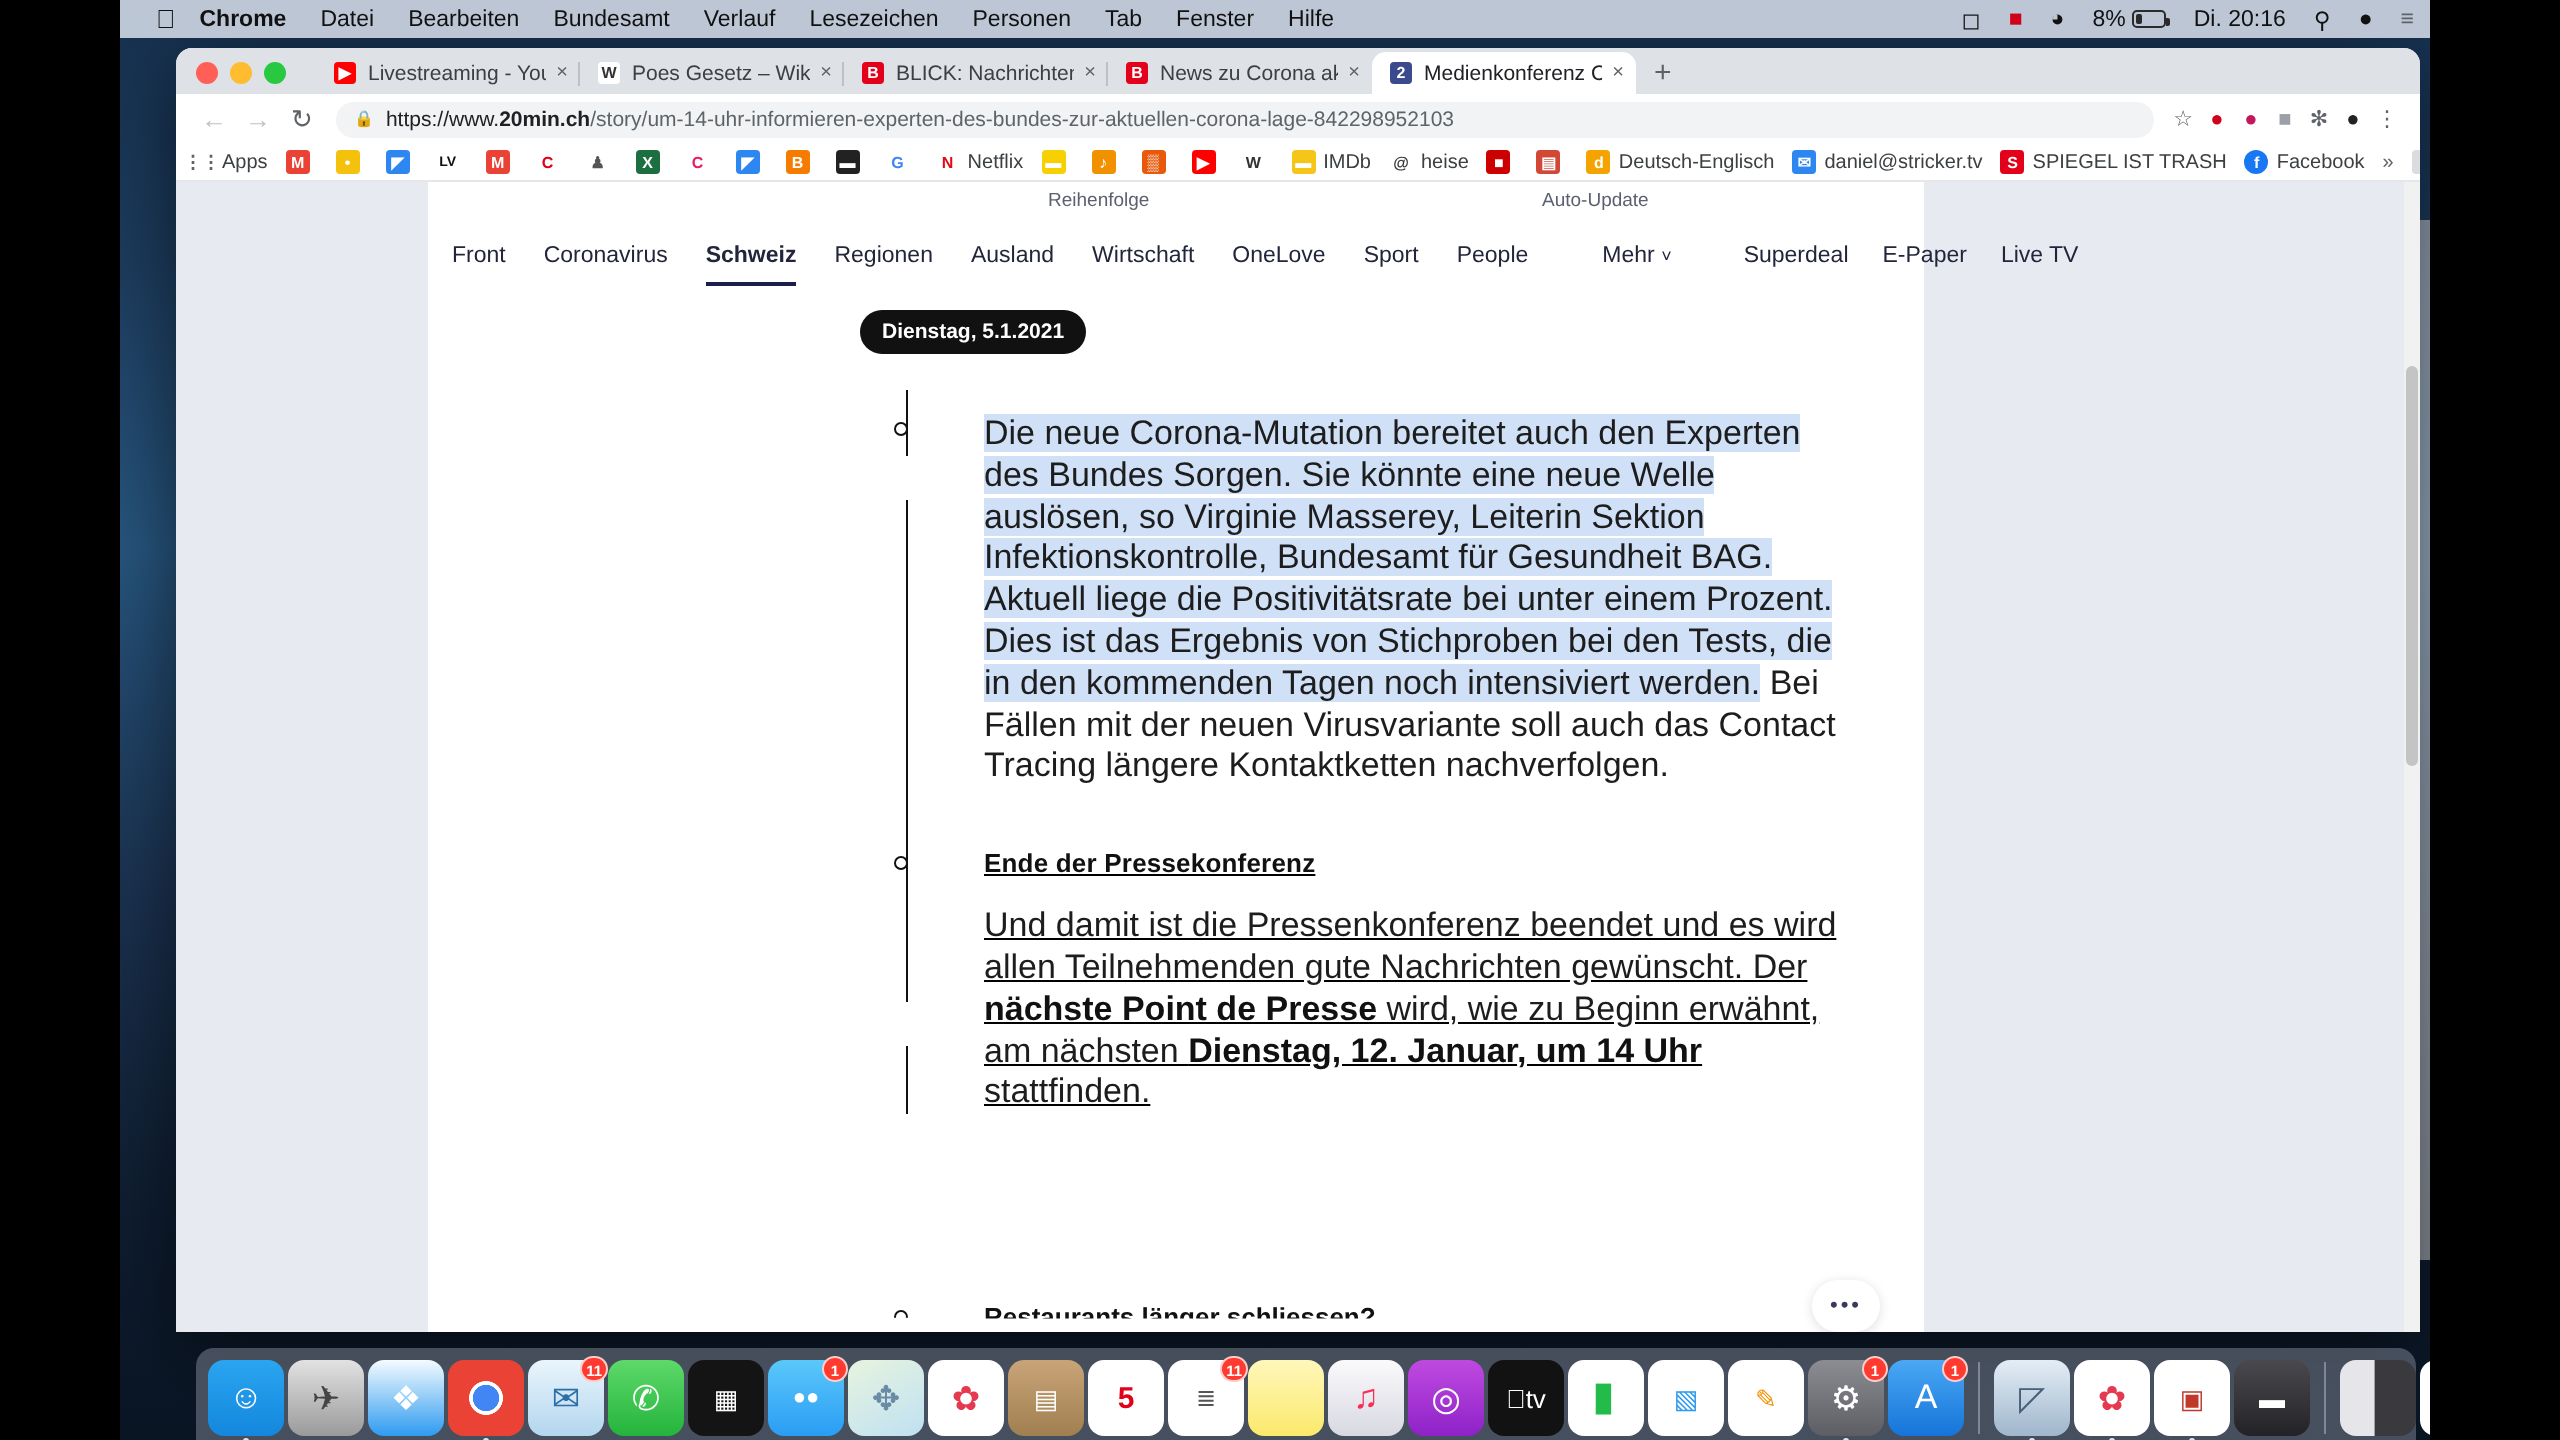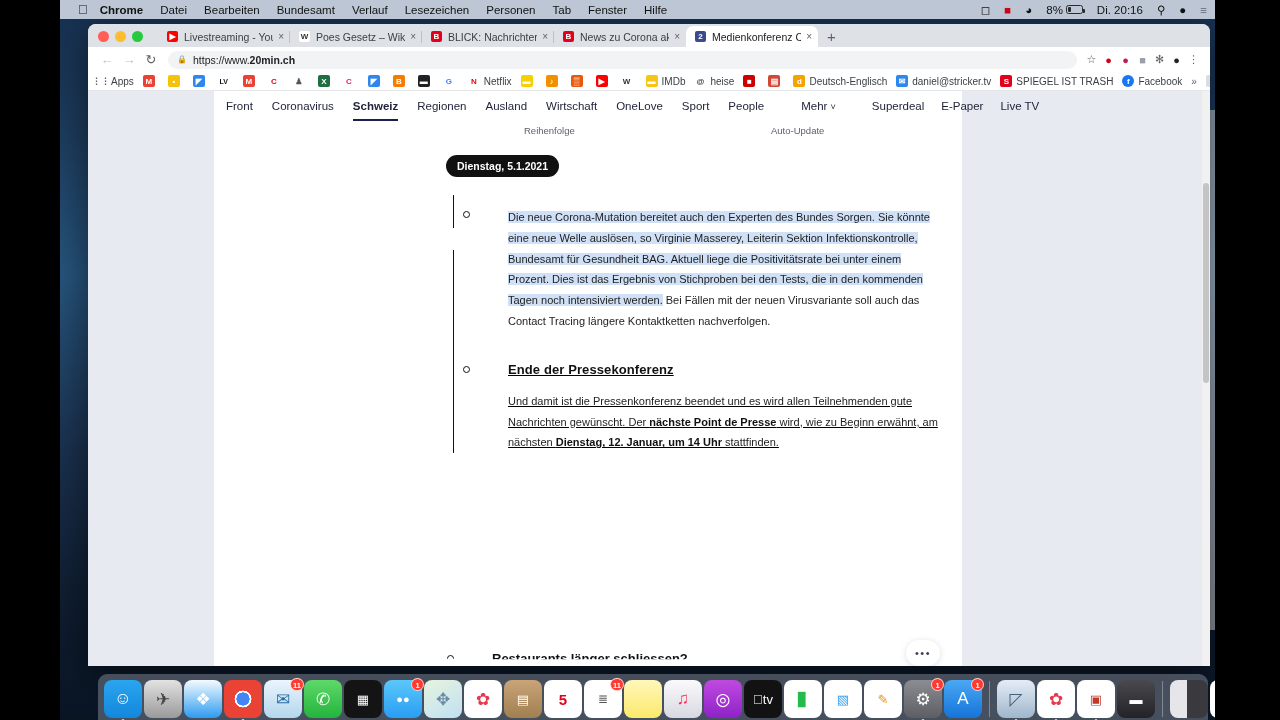--- a/index.html
+++ b/index.html
@@ -84,31 +84,31 @@
   #sitenav { display:flex; align-items:center; height:30px; padding-left:12px; font-size:11.5px; color:#23263b; }
   #sitenav .ni { margin-right:19px; position:relative; white-space:nowrap; }
   #sitenav .ni.active { font-weight:bold; }
   #sitenav .ni.active::after{ content:""; position:absolute; left:0; right:0; bottom:-9px; height:2.5px; background:#1b1f4b;}
   #sitenav .gap { flex:1; }
   #sitenav .nr { margin-left:17px; white-space:nowrap; }
   #subrow { height:22px; position:relative; font-size:9.5px; color:#5c6070; }
   #subrow .s1 { position:absolute; left:310px; top:4px; }
   #subrow .s2 { position:absolute; left:557px; top:4px; }
 
-  #article { position:relative; padding:12px 0 0 16px; }
+  #article { position:relative; padding:12px 0 0 0; }
   .datebadge { display:inline-block; background:#111; color:#fff; font-size:10.5px; font-weight:bold;
                padding:5px 11px; border-radius:11px; margin-left:216px; }
   .timeline { position:absolute; left:239px; top:52px; bottom:0; width:1px; background:#111; }
   .tl-gap1 { position:absolute; left:238px; top:85px; width:3px; height:22px; background:#fff;}
   .tl-gap2 { position:absolute; left:238px; top:358px; width:3px; height:22px; background:#fff;}
   .tl-gap3 { position:absolute; left:238px; top:492px; width:3px; height:30px; background:#fff;}
   .entry { position:relative; margin-left:278px; width:435px; }
   .bullet { position:absolute; left:-45px; top:4px; width:7px; height:7px; border:1.2px solid #111; border-radius:50%; background:#fff;}
   h3.eh { font-size:13px; color:#111; font-weight:bold; margin-bottom:14px; letter-spacing:.1px;}
-  p.ep { font-size:11px; line-height:20.8px; color:#1d1d1d; margin-bottom:16px; }
+  p.ep { font-size:17px; line-height:20.8px; color:#1d1d1d; margin-bottom:16px; }
   p.ep.sel span.hl { background:#cfe0f7; }
   p.ep b { font-weight:bold; color:#111; }
   .cut { position:absolute; left:278px; top:508px; font-size:13px; font-weight:bold; color:#111;
          clip-path:inset(0 0 45% 0); }
   .cut-bullet { position:absolute; left:233px; top:512px; width:7px;height:7px;border:1.2px solid #111;border-radius:50%;background:#fff; clip-path:inset(0 0 45% 0);}
   .dots { position:absolute; right:22px; top:497px; width:34px; height:26px; background:#fff;
           border-radius:13px; box-shadow:0 1px 6px rgba(0,0,0,.13); display:flex;
           align-items:center; justify-content:center; letter-spacing:1.5px; font-size:11px; color:#3a3a5a;}
   #scrollbar { position:absolute; right:0; top:0; width:8px; height:575px; background:#f1f1f1;}
   #scrollbar i { position:absolute; left:1px; top:92px; width:6px; height:200px; background:#c4c4c4; border-radius:3px;}
@@ -203,20 +203,21 @@
   </div>
 
   <div id="toolbar">
     <span class="navbtn dim">←</span>
     <span class="navbtn dim">→</span>
     <span class="navbtn">↻</span>
     <div id="omnibox">
       <span class="lock">🔒</span>
       <span style="color:#202124;">https://www.</span>
         <b>20min.ch</b>
+        <span>/story/um-14-uhr-informieren-experten-des-bundes-zur-aktuellen-corona-lage-842298952103</span>
     </div>
     <span class="tb-ico">☆</span>
     <span class="tb-ico" style="color:#d0021b;">●</span>
     <span class="tb-ico" style="color:#c2185b;">●</span>
     <span class="tb-ico" style="color:#9aa0a6;">■</span>
     <span class="tb-ico">✻</span>
     <span class="tb-ico" style="color:#222;">●</span>
     <span class="tb-ico">⋮</span>
   </div>
 
@@ -318,20 +319,25 @@
       <span style="color:#5f6368;">»</span>
     </div>
     <div class="bm">
       <span class="bi" style="background:#dadce0;color:#5f6368;">▯</span>
 
     </div>
   </div>
 
   <div id="page">
     <div id="pagecontent">
+
+      <div id="subrow">
+        <span class="s1">Reihenfolge</span>
+        <span class="s2">Auto-Update</span>
+      </div>
 
       <div id="sitenav">
         <span class="ni">Front</span>
         <span class="ni">Coronavirus</span>
         <span class="ni active">Schweiz</span>
         <span class="ni">Regionen</span>
         <span class="ni">Ausland</span>
         <span class="ni">Wirtschaft</span>
         <span class="ni">OneLove</span>
         <span class="ni">Sport</span>
@@ -339,25 +345,20 @@
         <span class="ni" style="margin-left:18px;">
           <span>Mehr</span>
           <span style="font-size:9px;">˅</span>
         </span>
         <span class="gap"></span>
         <span class="nr">Superdeal</span>
         <span class="nr">E-Paper</span>
         <span class="nr" style="margin-right:10px;">Live TV</span>
       </div>
 
-      <div id="subrow">
-        <span class="s1">Reihenfolge</span>
-        <span class="s2">Auto-Update</span>
-      </div>
-
       <div id="article">
         <div class="datebadge">Dienstag, 5.1.2021</div>
         <div class="timeline"></div>
         <div class="tl-gap1"></div>
         <div class="tl-gap2"></div>
         <div class="tl-gap3"></div>
 
         <div class="entry" style="margin-top:30px;">
           <span class="bullet"></span>
           <p class="ep sel"><span class="hl">Die neue Corona-Mutation bereitet auch den Experten des Bundes Sorgen. Sie könnte eine neue Welle auslösen, so Virginie Masserey, Leiterin Sektion Infektionskontrolle, Bundesamt für Gesundheit BAG. Aktuell liege die Positivitätsrate bei unter einem Prozent. Dies ist das Ergebnis von Stichproben bei den Tests, die in den kommenden Tagen noch intensiviert werden.</span><span> Bei Fällen mit der neuen Virusvariante soll auch das Contact Tracing längere Kontaktketten nachverfolgen.</span></p>

